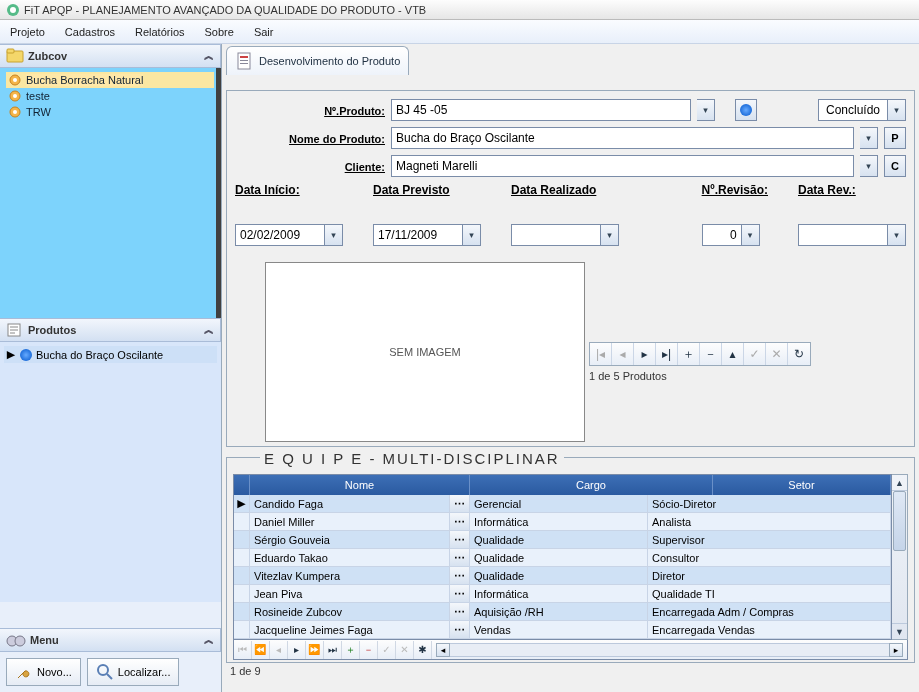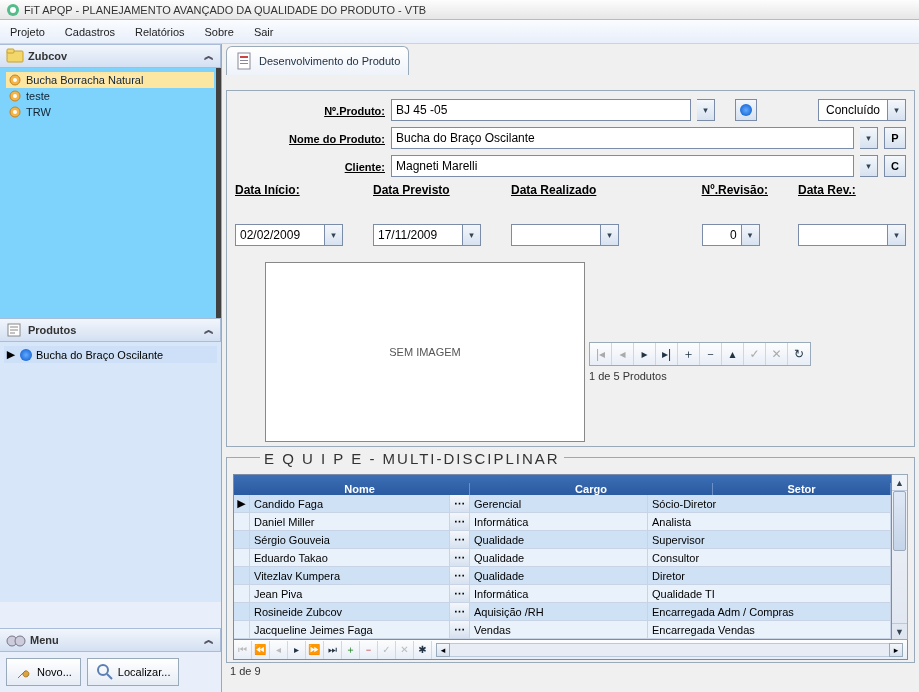--- a/index.html
+++ b/index.html
@@ -59,21 +59,21 @@
 .nav-strip { display:flex; border:1px solid #9ab; background:linear-gradient(#fdfdfd,#e8eef7); }
 .nav-strip button { width:22px; height:22px; border:none; border-right:1px solid #cbd6e6; background:transparent; font-size:12px; color:#234; display:flex; align-items:center; justify-content:center;}
 .nav-strip button:last-child{border-right:none;}
 .nav-strip button.dis { color:#aaa; }
 .nav-caption { font-size:11px; color:#333; margin-top:4px; }
 
 .team-box { border:1px solid #9ab; margin-top:10px; padding:16px 6px 2px 6px; position:relative; }
 .team-title { position:absolute; top:-8px; left:0; background:#f0f0f0; padding:0 4px; font-size:15px; letter-spacing:2px; color:#333;margin-left:33px; }
 .grid-wrap { position:relative; display:flex; }
 .grid { border:1px solid #7a8ca8; background:#fff; flex:1; }
-.grid-head { display:flex; background: linear-gradient(#3d6fb6,#2a5aa0); color:#fff; font-weight:bold; height:20px;align-items:flex-end; }
+.grid-head { display:flex; background: linear-gradient(#3d6fb6,#2a5aa0); color:#fff; font-weight:normal; height:20px; }
 .grid-head div { border-right:1px solid #6a90c8; display:flex; align-items:center; justify-content:center; }
 .grid-row { display:flex; height:18px; border-bottom:1px solid #c8d4e6; }
 .grid-row.odd { background:#cfe1f5; }
 .grid-row.even { background:#e9f1fb; }
 .grid-row div { border-right:1px solid #c8d4e6; padding:1px 4px; overflow:hidden; white-space:nowrap; display:flex; align-items:center; }
 .c-mark { width:16px; justify-content:center; color:#000; }
 .c-nome { width:200px; }
 .c-dots { width:20px; justify-content:center; font-weight:bold; background:linear-gradient(#f4f7fb,#d7e2f0); }
 .c-setor { width:178px; }
 .c-cargo { flex:1; }

